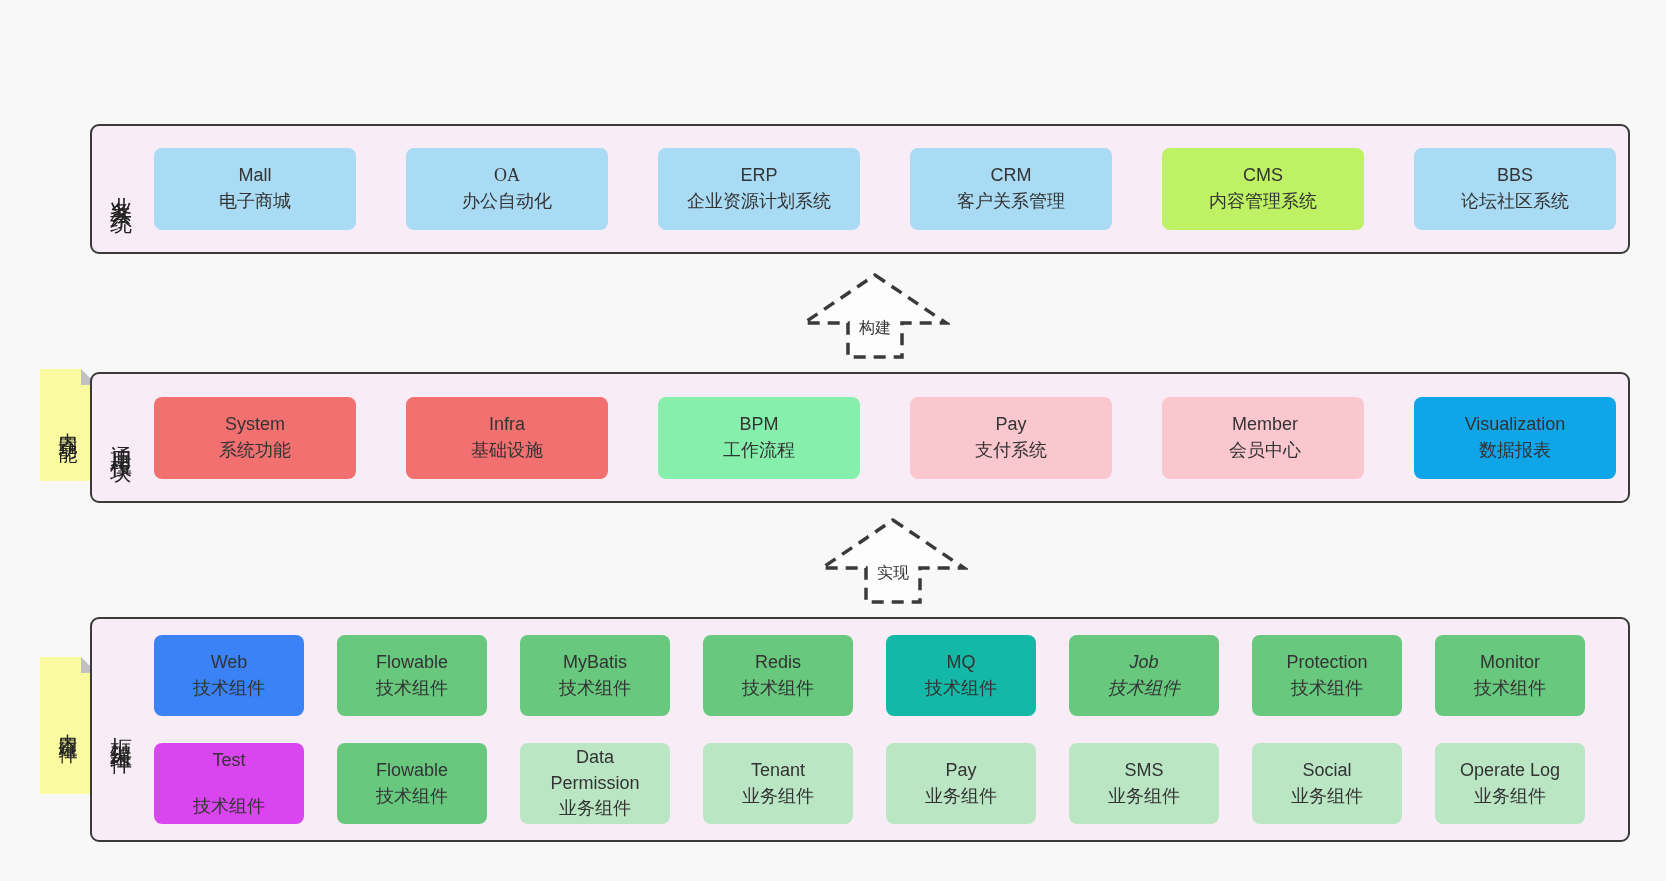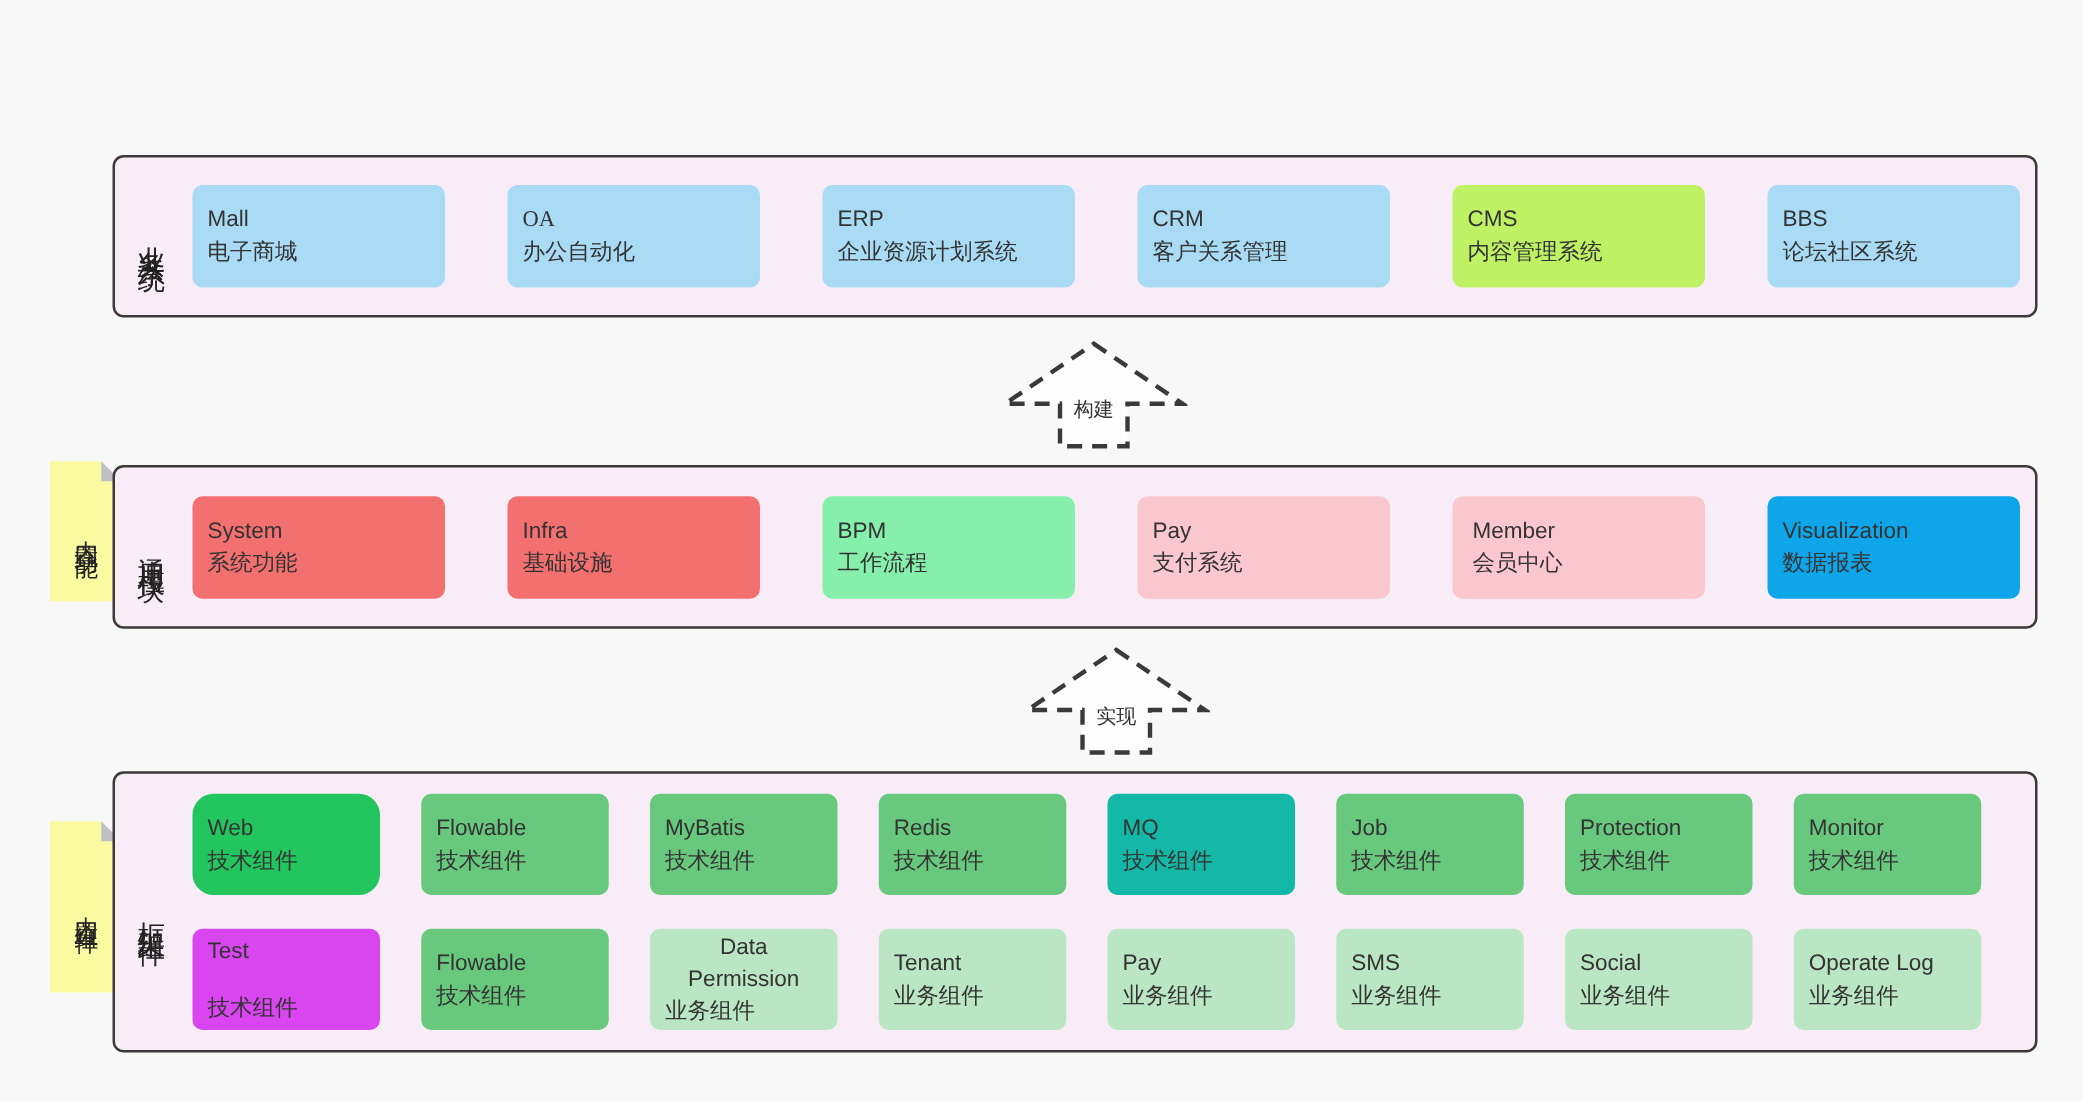--- a/index.html
+++ b/index.html
@@ -59,21 +59,21 @@
     display: flex;
     column-gap: 50px;
   }
   .layer-framework .box-row { column-gap: 33px; }
 
   .box {
     box-sizing: border-box;
     border-radius: 8px;
     display: flex;
     flex-direction: column;
-    align-items: flex-start;
+    align-items: center;
     justify-content: center;
     text-align: center;
     font-size: 18px;
     line-height: 1.42;
     padding: 0 12px;
     color: #333;
   }
   .layer-business .box,
   .layer-modules .box  { width: 202px; height: 82px; }
   .layer-framework .box { width: 150px; height: 81px; }
@@ -216,41 +216,41 @@
 
   <section class="layer layer-framework">
     <div class="sticky">
       <span class="v-text">内置组件</span>
     </div>
     <div class="layer-label">
       <span class="v-text">框架组件</span>
     </div>
     <div class="boxes">
         <div class="box-row">
-          <div class="box" style="background: #22c55e; border-radius: 17px;">
+          <div class="box" style="background: #3b82f6;">
             <div class="box-en">Web</div>
             <div class="box-zh">技术组件</div>
           </div>
           <div class="box" style="background: rgb(104, 200, 126);">
             <div class="box-en">Flowable</div>
             <div class="box-zh">技术组件</div>
           </div>
           <div class="box" style="background: rgb(104, 200, 126);">
             <div class="box-en">MyBatis</div>
             <div class="box-zh">技术组件</div>
           </div>
           <div class="box" style="background: rgb(104, 200, 126);">
             <div class="box-en">Redis</div>
             <div class="box-zh">技术组件</div>
           </div>
           <div class="box" style="background: #14b8a6;">
             <div class="box-en">MQ</div>
             <div class="box-zh">技术组件</div>
           </div>
-          <div class="box" style="background: rgb(104, 200, 126);">
+          <div class="box" style="background: rgb(104, 200, 126); font-style: italic;">
             <div class="box-en">Job</div>
             <div class="box-zh">技术组件</div>
           </div>
           <div class="box" style="background: rgb(104, 200, 126);">
             <div class="box-en">Protection</div>
             <div class="box-zh">技术组件</div>
           </div>
           <div class="box" style="background: rgb(104, 200, 126);">
             <div class="box-en">Monitor</div>
             <div class="box-zh">技术组件</div>

